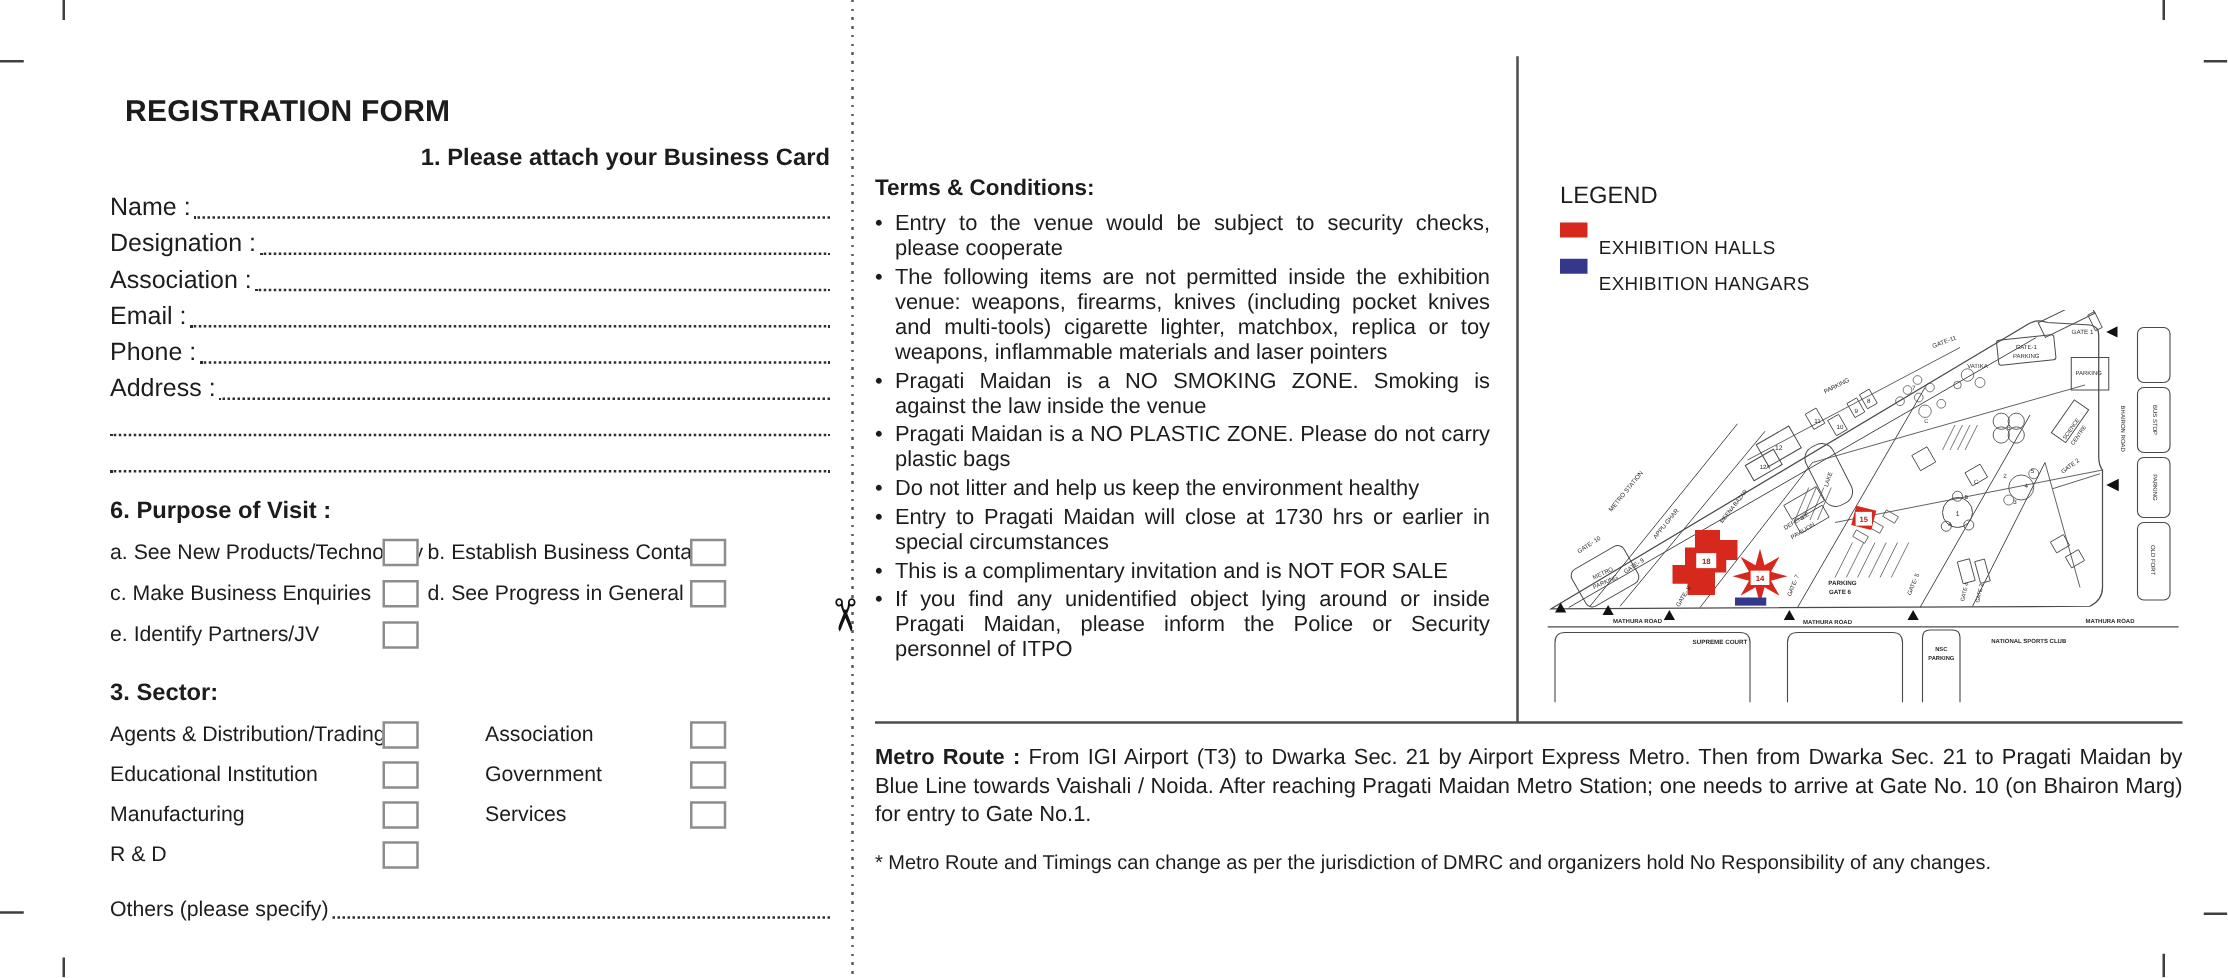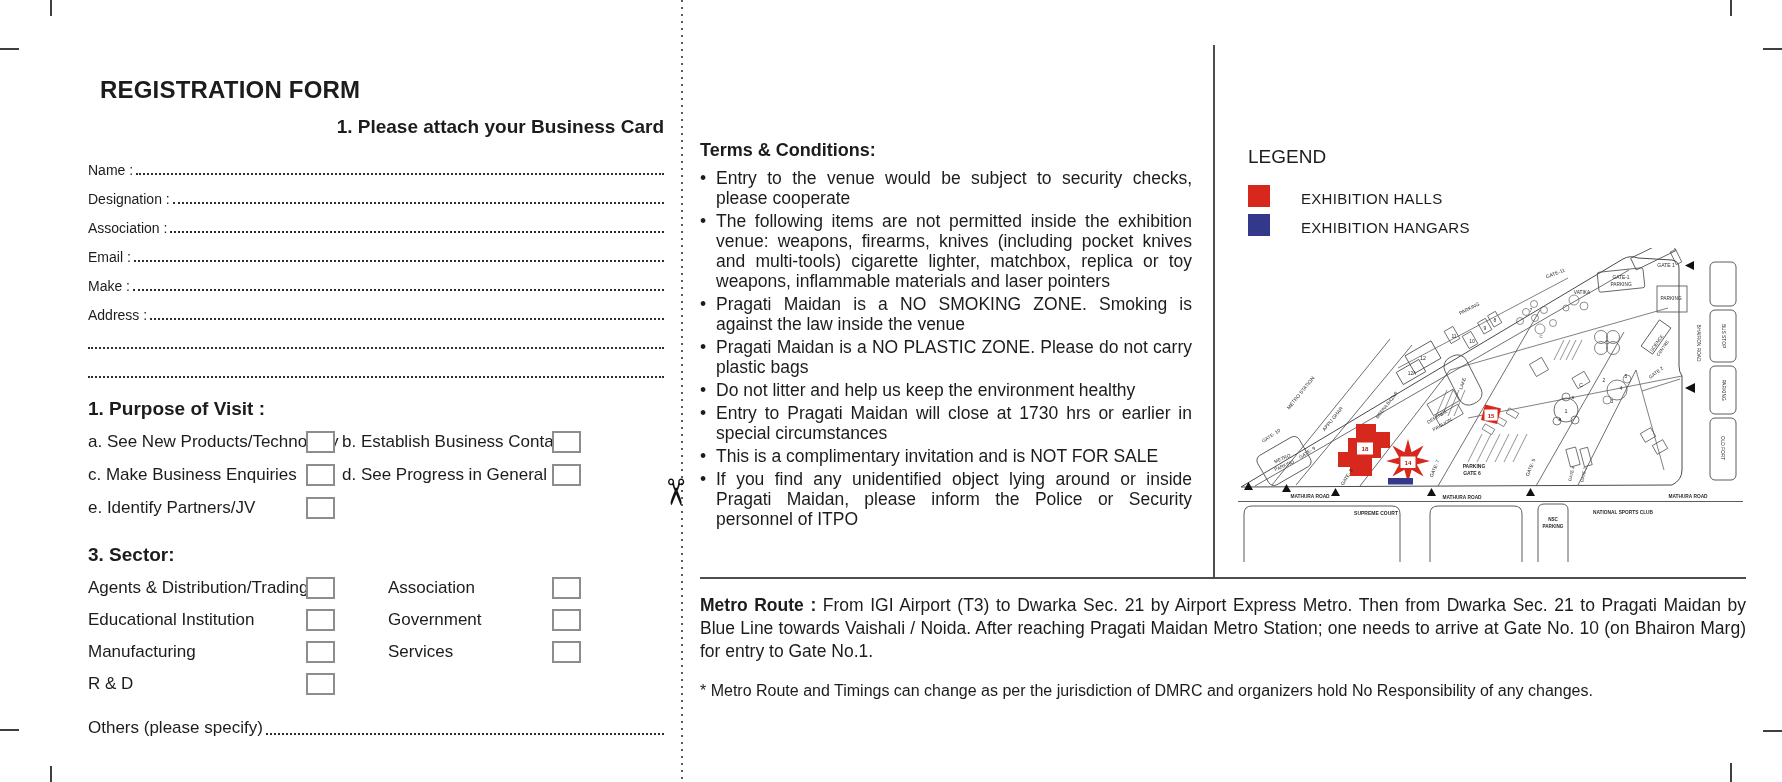--- a/index.html
+++ b/index.html
@@ -10,21 +10,21 @@
   
   .cutline{position:absolute;left:681px;top:0;width:2px;height:782px;
     background-image:repeating-linear-gradient(to bottom,#5a5a5a 0 2px,transparent 2px 7px);}
   .scissors{position:absolute;left:660px;top:474px;font-size:36px;color:#111;
     transform:rotate(90deg);line-height:1;}
   
   .form-panel{position:absolute;left:88px;top:64px;width:576px;}
   .h-big{font-size:24px;font-weight:bold;margin:12px;letter-spacing:.2px;}
   .h-sub{font-size:19px;font-weight:bold;margin:3px 0 0 0;text-align:right;}
   .fields{margin-top:12px;}
-  .frow{display:flex;align-items:flex-end;height:29px;font-size:14px;}
+  .frow{display:flex;align-items:flex-end;height:29px;font-size:20px;}
   .flabel{white-space:nowrap;padding-bottom:1px;}
   .dots{flex:1;border-bottom:2px dotted #2e2e2e;margin:0 0 4px 3px;height:12px;}
   .sec-h{font-size:19px;font-weight:bold;margin:16px 0 0 0;}
   .optrows{margin-top:9px;position:relative;}
   .prow,.srow{position:relative;height:33px;font-size:17px;}
   .srow{height:32px;}
   .opt-label{position:absolute;top:3px;white-space:nowrap;}
   .cb{position:absolute;top:2px;width:25px;height:18px;border:2px solid #8d8d8d;background:#fff;}
   .p-l1{left:0;} .p-cb1{left:218px;} .p-l2{left:254px;} .p-cb2{left:464px;}
   .s-l1{left:0;} .s-cb1{left:218px;} .s-l2{left:300px;} .s-cb2{left:464px;}
@@ -39,21 +39,21 @@
   .hdivider{position:absolute;left:700px;top:577px;width:1046px;height:1.5px;background:#4d4d4d;}
   
   .metro{position:absolute;left:700px;top:594px;width:1046px;font-size:17.5px;line-height:23px;text-align:justify;}
   .metro b{font-weight:bold;}
   .metro-note{position:absolute;left:700px;top:682px;width:1046px;font-size:16px;}
   
   .venue-title{position:absolute;left:1248px;top:68px;font-size:21px;line-height:26px;}
   .venue-title b{font-weight:bold;}
   .legend-h{position:absolute;left:1248px;top:146px;font-size:19px;}
   .legend-items{position:absolute;left:1248px;top:178px;}
-  .legend-row{display:flex;align-items:flex-end;height:29px;}
+  .legend-row{display:flex;align-items:flex-start;height:29px;flex-direction:column;}
   .swatch{width:22px;height:22px;display:inline-block;}
   .legend-label{font-size:15px;margin-left:31px;letter-spacing:.3px;}
   .map-wrap{position:absolute;left:1238px;top:248px;width:505px;height:314px;}
   svg text{font-family:"Liberation Sans",sans-serif;}
 </style>
 </head>
 <body>
 
 <div class="page">
 
@@ -83,35 +83,35 @@
         </div>
         <div class="frow">
           <span class="flabel">Association :</span>
           <span class="dots"></span>
         </div>
         <div class="frow">
           <span class="flabel">Email :</span>
           <span class="dots"></span>
         </div>
         <div class="frow">
-          <span class="flabel">Make :</span>
+          <span class="flabel">Phone :</span>
           <span class="dots"></span>
         </div>
         <div class="frow">
           <span class="flabel">Address :</span>
           <span class="dots"></span>
         </div>
         <div class="frow">
           <span class="dots" style="margin-left: 0px;"></span>
         </div>
         <div class="frow">
           <span class="dots" style="margin-left: 0px;"></span>
         </div>
       </div>
-    <h2 class="sec-h">1. Purpose of Visit :</h2>
+    <h2 class="sec-h">6. Purpose of Visit :</h2>
     <div class="optrows">
         <div class="prow">
           <span class="opt-label p-l1">a. See New Products/Technology</span>
           <span class="cb p-cb1"></span>
           <span class="opt-label p-l2">b. Establish Business Contact</span>
           <span class="cb p-cb2"></span>
         </div>
         <div class="prow">
           <span class="opt-label p-l1">c. Make Business Enquiries</span>
           <span class="cb p-cb1"></span>

